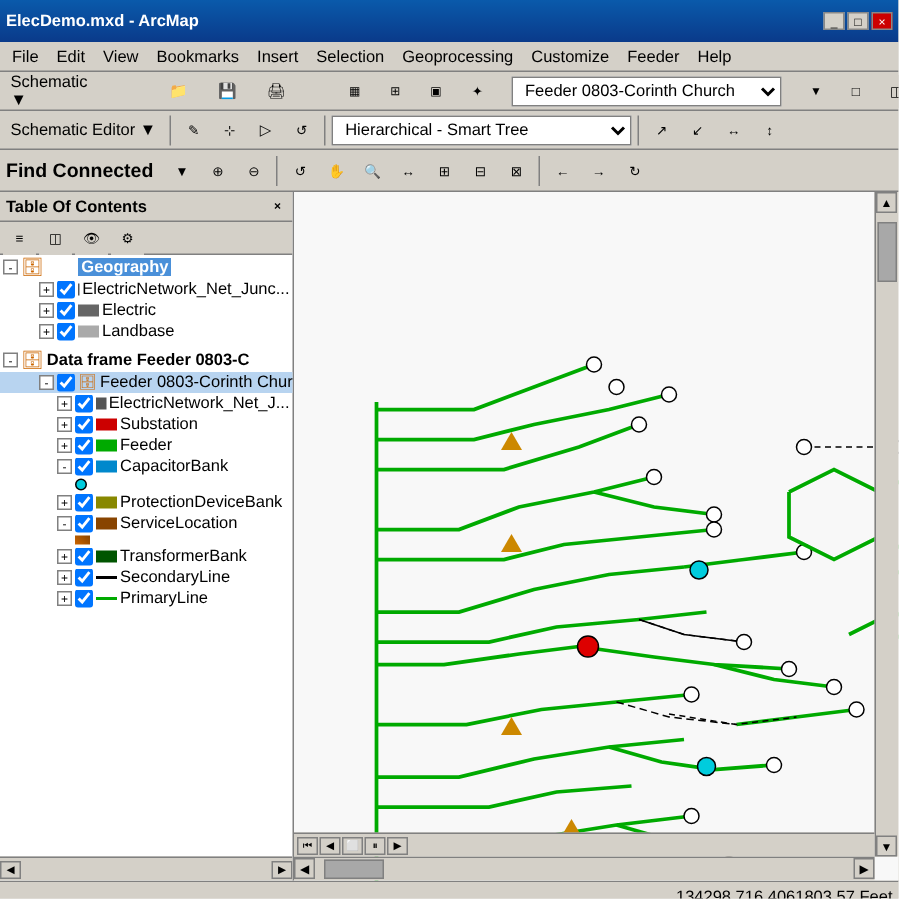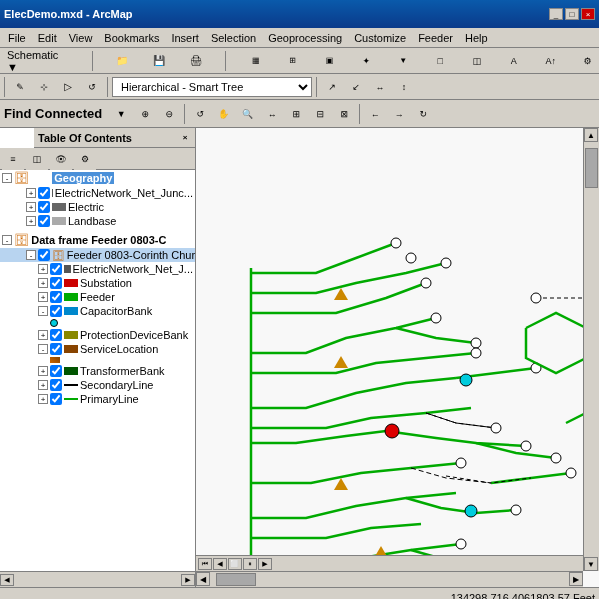--- a/index.html
+++ b/index.html
@@ -84,21 +84,20 @@
     .toc-header {
       background: #d4d0c8;
       height: 20px;
       display: flex;
       align-items: center;
       padding: 0 4px;
       border-bottom: 1px solid #808080;
       font-size: 11px;
       font-weight: bold;
       justify-content: space-between;
-      margin-left: 34px;
     }
     .toc-toolbar {
       background: #d4d0c8;
       height: 22px;
       display: flex;
       align-items: center;
       padding: 0 2px;
       border-bottom: 1px solid #808080;
       gap: 2px;
     }
@@ -206,29 +205,33 @@
   <div class="tb-btn" style="min-width:70px; width:auto; padding:0 4px; font-size:11px;">Schematic ▼</div>
   <div class="toolbar-sep"></div>
   <div class="tb-btn">📁</div>
   <div class="tb-btn">💾</div>
   <div class="tb-btn">🖨</div>
   <div class="toolbar-sep"></div>
   <div class="tb-btn" style="font-size:8px;">▦</div>
   <div class="tb-btn" style="font-size:8px;">⊞</div>
   <div class="tb-btn" style="font-size:8px;">▣</div>
   <div class="tb-btn" style="font-size:9px;">✦</div>
+  <select class="tb-dropdown">
+    <option>Feeder 0803-Corinth Church</option>
+  </select>
   <div class="tb-btn" style="font-size:8px;">▼</div>
   <div class="tb-btn" style="font-size:9px;">□</div>
   <div class="tb-btn" style="font-size:9px;">◫</div>
   <div class="tb-btn" style="font-size:9px;">A</div>
   <div class="tb-btn" style="font-size:9px;">A↑</div>
   <div class="tb-btn" style="font-size:9px;">⚙</div>
 </div>
 
 <div class="schematic-toolbar">
+  <div class="tb-btn" style="min-width:90px; width:auto; padding:0 4px; font-size:11px;">Schematic Editor ▼</div>
   <div class="toolbar-sep"></div>
   <div class="tb-btn" style="font-size:9px;">✎</div>
   <div class="tb-btn" style="font-size:9px;">⊹</div>
   <div class="tb-btn">▷</div>
   <div class="tb-btn" style="font-size:9px;">↺</div>
   <div class="toolbar-sep"></div>
   <select class="tb-dropdown" style="min-width:200px;">
     <option>Hierarchical - Smart Tree</option>
   </select>
   <div class="toolbar-sep"></div>

